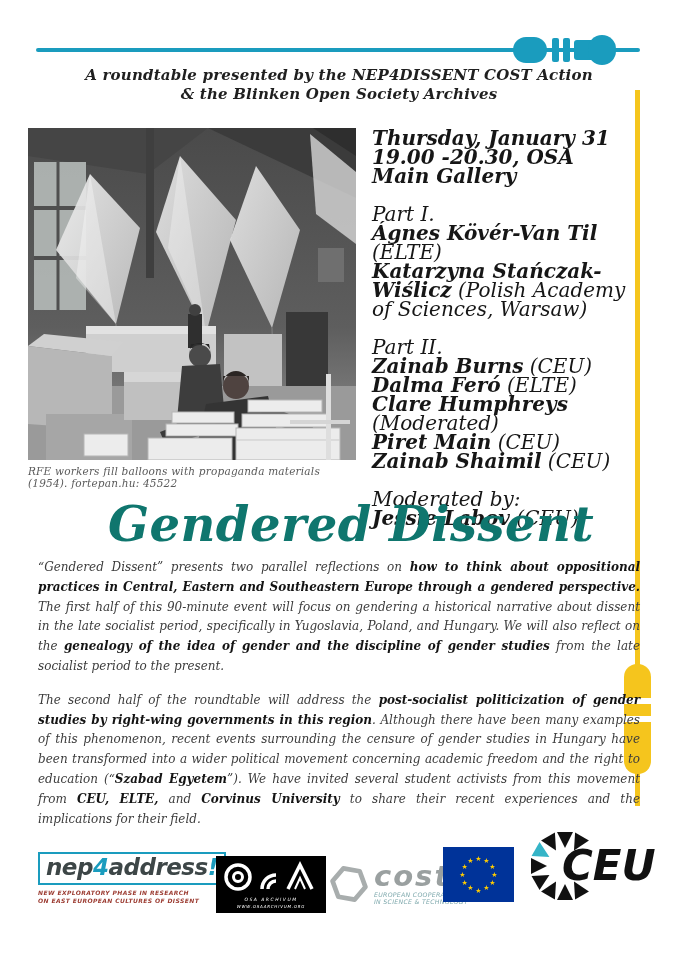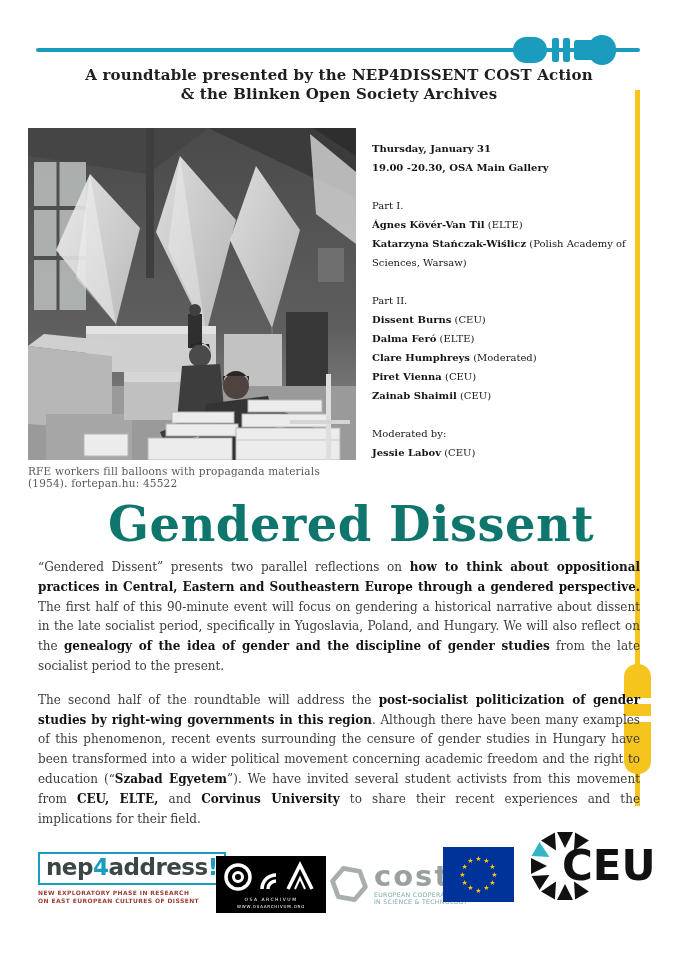--- a/index.html
+++ b/index.html
@@ -1,33 +1,33 @@
 <!DOCTYPE html>
 <html><head>
 <meta charset="utf-8">
 <style>
   html,body{margin:0;padding:0;background:#e8e8e8;}
   .poster{position:relative;width:678px;height:960px;background:#ffffff;overflow:hidden;
-          font-family:"DejaVu Serif",serif;color:#1c1c1c;}
+          font-family:"DejaVu Serif",serif;color:#1c1c1c;font-style:italic;}
 
   
   .top-res{position:absolute;left:0;top:0;}
 
   
   .header{position:absolute;top:66px;left:0;width:100%;text-align:center;
           font-weight:bold;font-size:15px;line-height:19px;color:#1f1f1f;letter-spacing:.2px;}
 
   
   .fig{position:absolute;left:28px;top:128px;width:328px;margin:0;}
   .fig svg{display:block;}
   .caption{margin-top:5px;font-size:10.5px;color:#5a5a5a;letter-spacing:.2px;}
 
   
-  .details{position:absolute;left:372px;top:139px;width:258px;
-           font-size:10px;line-height:19px;color:#161616;}
+  .details{position:absolute;left:372px;top:129px;width:258px;
+           font-size:20px;line-height:19px;color:#161616;}
   .details .grp{margin-top:19px;}
   .b{font-weight:bold;}
 
   
   .title{position:absolute;top:484px;left:0;width:100%;margin:12px;text-align:center;
          font-size:48px;font-weight:bold;color:#0f766e;letter-spacing:.5px;}
 
   
   .bodytext{position:absolute;left:38px;top:558px;width:602px;
             font-size:12px;line-height:19.8px;color:#3c3c3c;text-align:justify;}
@@ -163,24 +163,24 @@
     <div class="b">19.00 -20.30, OSA Main Gallery</div>
 
     <div class="grp">
       <div>Part I.</div>
       <div><span class="b">Ágnes Kövér-Van Til</span><span> (ELTE)</span></div>
       <div><span class="b">Katarzyna Stańczak-Wiślicz</span><span> (Polish Academy of Sciences, Warsaw)</span></div>
     </div>
 
     <div class="grp">
       <div>Part II.</div>
-      <div><span class="b">Dissent Burns</span><span> (CEU)</span></div>
+      <div><span class="b">Zainab Burns</span><span> (CEU)</span></div>
       <div><span class="b">Dalma Feró</span><span> (ELTE)</span></div>
       <div><span class="b">Clare Humphreys</span><span> (Moderated)</span></div>
-      <div><span class="b">Piret Vienna</span><span> (CEU)</span></div>
+      <div><span class="b">Piret Main</span><span> (CEU)</span></div>
       <div><span class="b">Zainab Shaimil</span><span> (CEU)</span></div>
     </div>
 
     <div class="grp">
       <div>Moderated by:</div>
       <div><span class="b">Jessie Labov</span><span> (CEU)</span></div>
     </div>
   </div>
 
   <h1 class="title">Gendered Dissent</h1>

